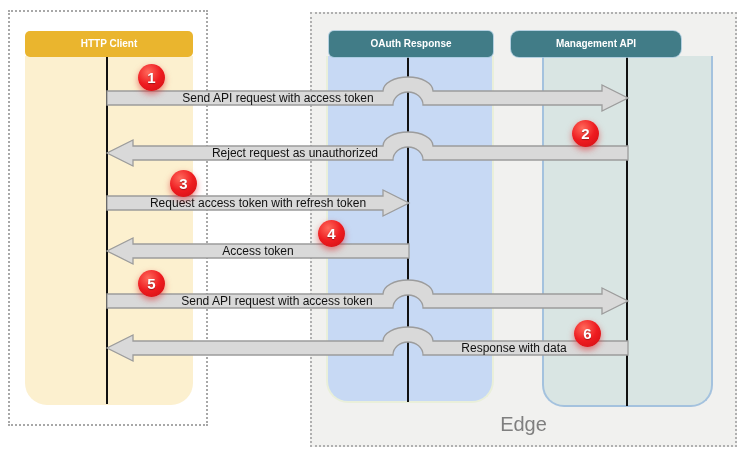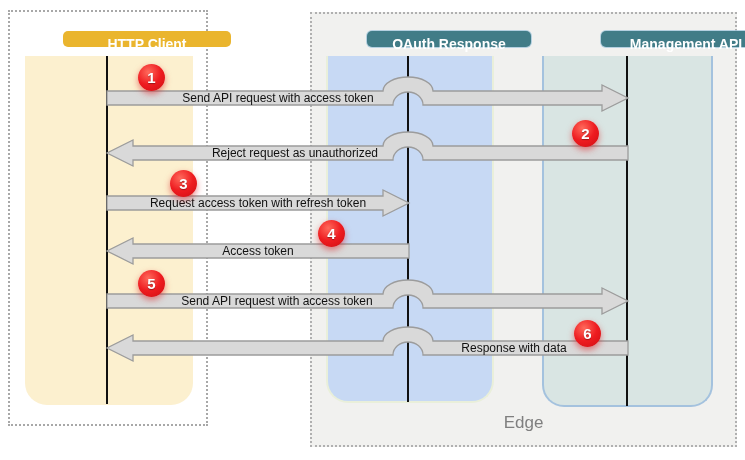--- a/index.html
+++ b/index.html
@@ -10,32 +10,32 @@
   .client-box {
     position: absolute; left: 8px; top: 10px; width: 200px; height: 416px;
     border: 2px dotted #a8a8a8; background: #ffffff;
   }
   .edge-box {
     position: absolute; left: 310px; top: 12px; width: 427px; height: 435px;
     border: 2px dotted #b0b0b0; background: #f1f1ef;
   }
   .edge-label {
     position: absolute; left: 310px; top: 413px; width: 427px;
-    text-align: center; font-size: 17px; color: #7f7f7f;
+    text-align: center; font-size: 20px; color: #7f7f7f;
   }
 
   
   .actor-header {
-    position: absolute; height: 16px; top: 31px;
-    border-radius: 5px; color: #ffffff; font-weight: bold; font-size: 14px;
-    text-align: center; line-height: 26px; z-index: 5; margin-left: 38px;
+    position: absolute; height: 26px; top: 31px;
+    border-radius: 5px; color: #ffffff; font-weight: bold; font-size: 10px;
+    text-align: center; line-height: 26px; z-index: 5;
   }
   .hdr-http { left: 25px; width: 168px; background: #EAB52E; }
   .hdr-oauth { left: 329px; width: 164px; background: #417C87; box-shadow: 0 0 0 1px rgba(165,200,220,.8); }
-  .hdr-mgmt { left: 563px; width: 170px; background: #417C87; box-shadow: 0 0 0 1px rgba(165,200,220,.8); }
+  .hdr-mgmt { left: 511px; width: 170px; background: #417C87; box-shadow: 0 0 0 1px rgba(165,200,220,.8); border-radius: 8px; }
 
   
   .lane { position: absolute; top: 56px; border-radius: 0 0 22px 22px; z-index: 1; }
   .lane-http { left: 25px; width: 168px; height: 349px; background: #FCF0CF; }
   .lane-oauth { left: 326px; width: 168px; height: 347px; background: #C7D9F4; border: 2px solid #E9EFDA; border-top: none; }
   .lane-mgmt { left: 542px; width: 171px; height: 351px; background: #D9E5E3; border: 2px solid #A4C2DE; border-top: none; }
 
   
   .lifeline { position: absolute; width: 2px; background: #111111; z-index: 2; }
   .ll-http { left: 106px; top: 56px; height: 348px; }

